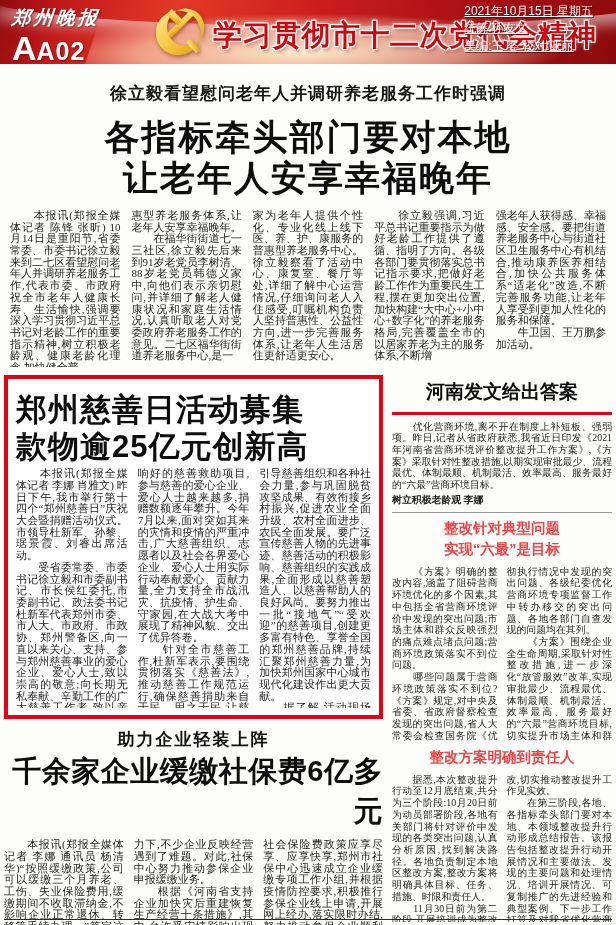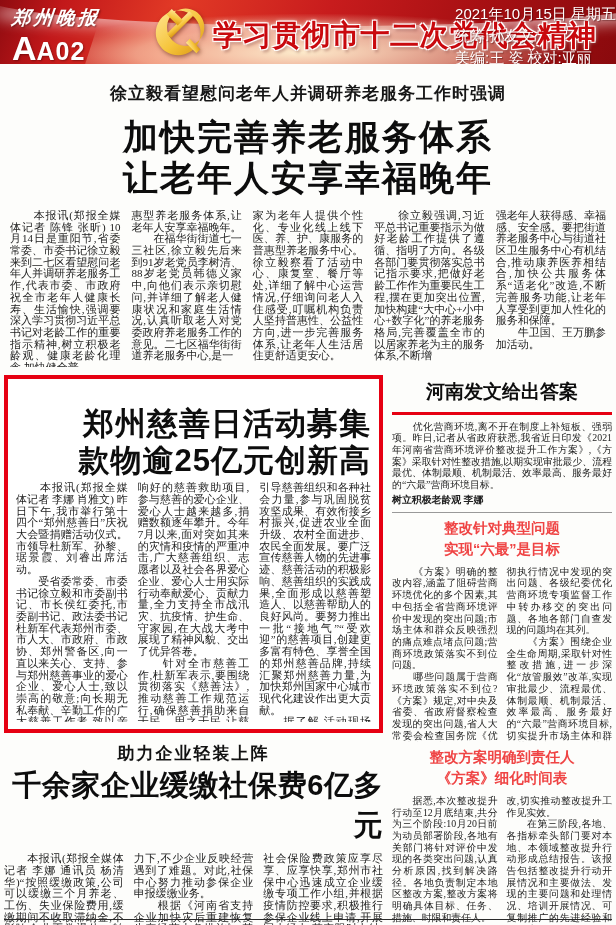--- a/index.html
+++ b/index.html
@@ -36,41 +36,42 @@
   .page-no .big { font-size: 34px; }
   .page-no .rest { font-size: 25px; letter-spacing: 1px; }
   .emblem { position: absolute; left: 152px; top: 3px; z-index: 4; filter: drop-shadow(1px 2px 2px rgba(80,20,0,.5)); }
   .slogan {
     position: absolute; left: 213px; top: 16px; z-index: 4; white-space: nowrap;
     font-family: "Liberation Sans", sans-serif; font-weight: 900; font-size: 29px; letter-spacing: 0.5px;
     color: #c9090e;
     text-shadow: -1px -1px 0 #fff, 1px -1px 0 #fff, -1px 1px 0 #fff, 1px 1px 0 #fff, 0 0 4px #ffffff, 2px 3px 3px rgba(90,10,0,.35);
   }
   .dateinfo {
-    position: absolute; right: 0; top: 3px; z-index: 4; color: #fff;
-    font-family: "Liberation Sans", sans-serif; font-size: 15px; line-height: 1.45;
+    position: absolute; right: 23px; top: 3px; z-index: 4; color: #fff;
+    font-family: "Liberation Sans", sans-serif; font-size: 12px; line-height: 1.45;
     text-shadow: 1px 1px 1px rgba(60,0,0,.5);
+    text-decoration: underline;
   }
   
   .main-art { padding: 10px 10px 0; }
   .kicker { text-align: center; font-size: 17px; font-weight: bold; font-family: "Liberation Sans", sans-serif; letter-spacing: 1px; margin: 8px 0 12px; color: #161616; }
   .headline { text-align: center; font-size: 35px; font-weight: 900; font-family: "Liberation Sans", sans-serif; line-height: 1.17; letter-spacing: 2px; color: #0d0d0d; }
   .bodycols { display: flex; gap: 11px; margin-top: 11px; overflow: hidden; }
   .bodycols .col {
     flex: 1; font-size: 11px; line-height: 11.7px; text-align: justify;
     white-space: pre-wrap; color: #222;
   }
   .main-art .bodycols { height: 157px; }
   
   .page-cols { display: flex; gap: 9px; padding: 0 4px; margin-top: 8px; }
   .left-col { width: 379px; flex: none; }
   .right-col { flex: 1; min-width: 0; }
   
   .charity-box { border: 4px solid #e60012; padding: 5px 8px 7px; background: #fff; }
-  .charity-headline { text-align: right; font-size: 31px; font-weight: 900; font-family: "Liberation Sans", sans-serif; line-height: 1.2; letter-spacing: 1px; color: #0d0d0d; margin-top: 21px; }
+  .charity-headline { text-align: left; font-size: 31px; font-weight: 900; font-family: "Liberation Sans", sans-serif; line-height: 1.2; letter-spacing: 1px; color: #0d0d0d; margin-top: 7px; }
   .charity-box .bodycols { height: 240px; margin-top: 3px; gap: 10px; }
   
   .social-art { margin-top: 9px; }
   .social-kicker { text-align: center; font-size: 17px; font-weight: 900; font-family: "Liberation Sans", sans-serif; letter-spacing: 2px; color: #111; }
   .social-headline { text-align: right; font-size: 29px; font-weight: 900; font-family: "Liberation Sans", sans-serif; letter-spacing: 0.5px; color: #0d0d0d; margin-top: 1px; }
   .social-art .bodycols { height: 152px; margin-top: 7px; gap: 10px; }
   
   .biz-headline { text-align: center; font-size: 19px; font-weight: 900; font-family: "Liberation Sans", sans-serif; line-height: 1.35; color: #0d0d0d; margin-top: 4px; }
   .biz-rule { border: none; border-top: 3px solid #e60012; margin: 7px 0 6px; }
   .biz-lead { font-size: 9.9px; line-height: 11.7px; text-align: justify; white-space: pre-wrap; color: #222; }
@@ -119,21 +120,21 @@
   <div class="dateinfo">
     <div>2021年10月15日 星期五</div>
     <div>统筹:孙友文</div>
     <div>美编:王 姿 校对:亚丽</div>
   </div>
 </header>
 
 <section class="main-art">
   <div class="kicker">徐立毅看望慰问老年人并调研养老服务工作时强调</div>
   <h1 class="headline">
-    <div>加快完善养老服务体系</div>
+    <div>各指标牵头部门要对本地</div>
     <div>让老年人安享幸福晚年</div>
   </h1>
   <div class="bodycols">
     <div class="col">　　本报讯(郑报全媒体记者 陈锋 张昕) 10月14日是重阳节,省委常委、市委书记徐立毅来到二七区看望慰问老年人并调研养老服务工作,代表市委、市政府祝全市老年人健康长寿、生活愉快,强调要深入学习贯彻习近平总书记对老龄工作的重要指示精神,树立积极老龄观、健康老龄化理念,加快健全普</div>
     <div class="col">惠型养老服务体系,让老年人安享幸福晚年。
 　　在福华街街道七一三社区,徐立毅先后来到91岁老党员李树清、88岁老党员韩德义家中,向他们表示亲切慰问,并详细了解老人健康状况和家庭生活情况,认真听取老人对党委政府养老服务工作的意见。二七区福华街街道养老服务中心,是一</div>
     <div class="col">家为老年人提供个性化、专业化线上线下医、养、护、康服务的普惠型养老服务中心。徐立毅察看了活动中心、康复室、餐厅等处,详细了解中心运营情况,仔细询问老人入住感受,叮嘱机构负责人坚持普惠性、公益性方向,进一步完善服务体系,让老年人生活居住更舒适更安心。</div>
     <div class="col">　　徐立毅强调,习近平总书记重要指示为做好老龄工作提供了遵循、指明了方向。各级各部门要贯彻落实总书记指示要求,把做好老龄工作作为重要民生工程,摆在更加突出位置,加快构建“大中心+小中心+数字化”的养老服务格局,完善覆盖全市的以居家养老为主的服务体系,不断增</div>
     <div class="col">强老年人获得感、幸福感、安全感。要把街道养老服务中心与街道社区卫生服务中心有机结合,推动康养医养相结合,加快公共服务体系“适老化”改造,不断完善服务功能,让老年人享受到更加人性化的服务和保障。
 　　牛卫国、王万鹏参加活动。</div>
@@ -192,21 +193,20 @@
         <div class="col">　　《方案》明确的整改内容,涵盖了阻碍营商环境优化的多个因素,其中包括全省营商环境评价中发现的突出问题;市场主体和群众反映强烈的痛点难点堵点问题;营商环境政策落实不到位问题。
 　　哪些问题属于营商环境政策落实不到位?《方案》规定,对中央及省委、省政府督察检查发现的突出问题,省人大常委会检查国务院《优化营商环境条例》《河南省优化营商环境条例》贯</div>
         <div class="col">彻执行情况中发现的突出问题、各级纪委优化营商环境专项监督工作中转办移交的突出问题、各地各部门自查发现的问题均在其列。
 　　《方案》围绕企业全生命周期,采取针对性整改措施,进一步深化“放管服效”改革,实现审批最少、流程最优、体制最顺、机制最活、效率最高、服务最好的“六最”营商环境目标,切实提升市场主体和群众获得感,推动全省营商环境整体提升。</div>
       </div>
     </div>
 
     <div class="biz-sec2">
       <h3 class="biz-subhead">
         <div>整改方案明确到责任人</div>
-        <div>《方案》细化时间表</div>
       </h3>
       <div class="biz-cols">
         <div class="col">　　据悉,本次整改提升行动至12月底结束,共分为三个阶段:10月20日前为动员部署阶段,各地有关部门将针对评价中发现的各类突出问题,认真分析原因,找到解决路径。各地负责制定本地区整改方案,整改方案将明确具体目标、任务、措施、时限和责任人。
 　　11月30日前为第二阶段,开展培训成为整改提升行动的重要内容,以培促</div>
         <div class="col">改,切实推动整改提升工作见实效。
 　　在第三阶段,各地、各指标牵头部门要对本地、本领域整改提升行动形成总结报告。该报告包括整改提升行动开展情况和主要做法、发现的主要问题和处理情况、培训开展情况、可复制推广的先进经验和典型案例、下一步工作打算及对我省优化营商环境的意见建议等。</div>
       </div>
     </div>
   </section>
 

